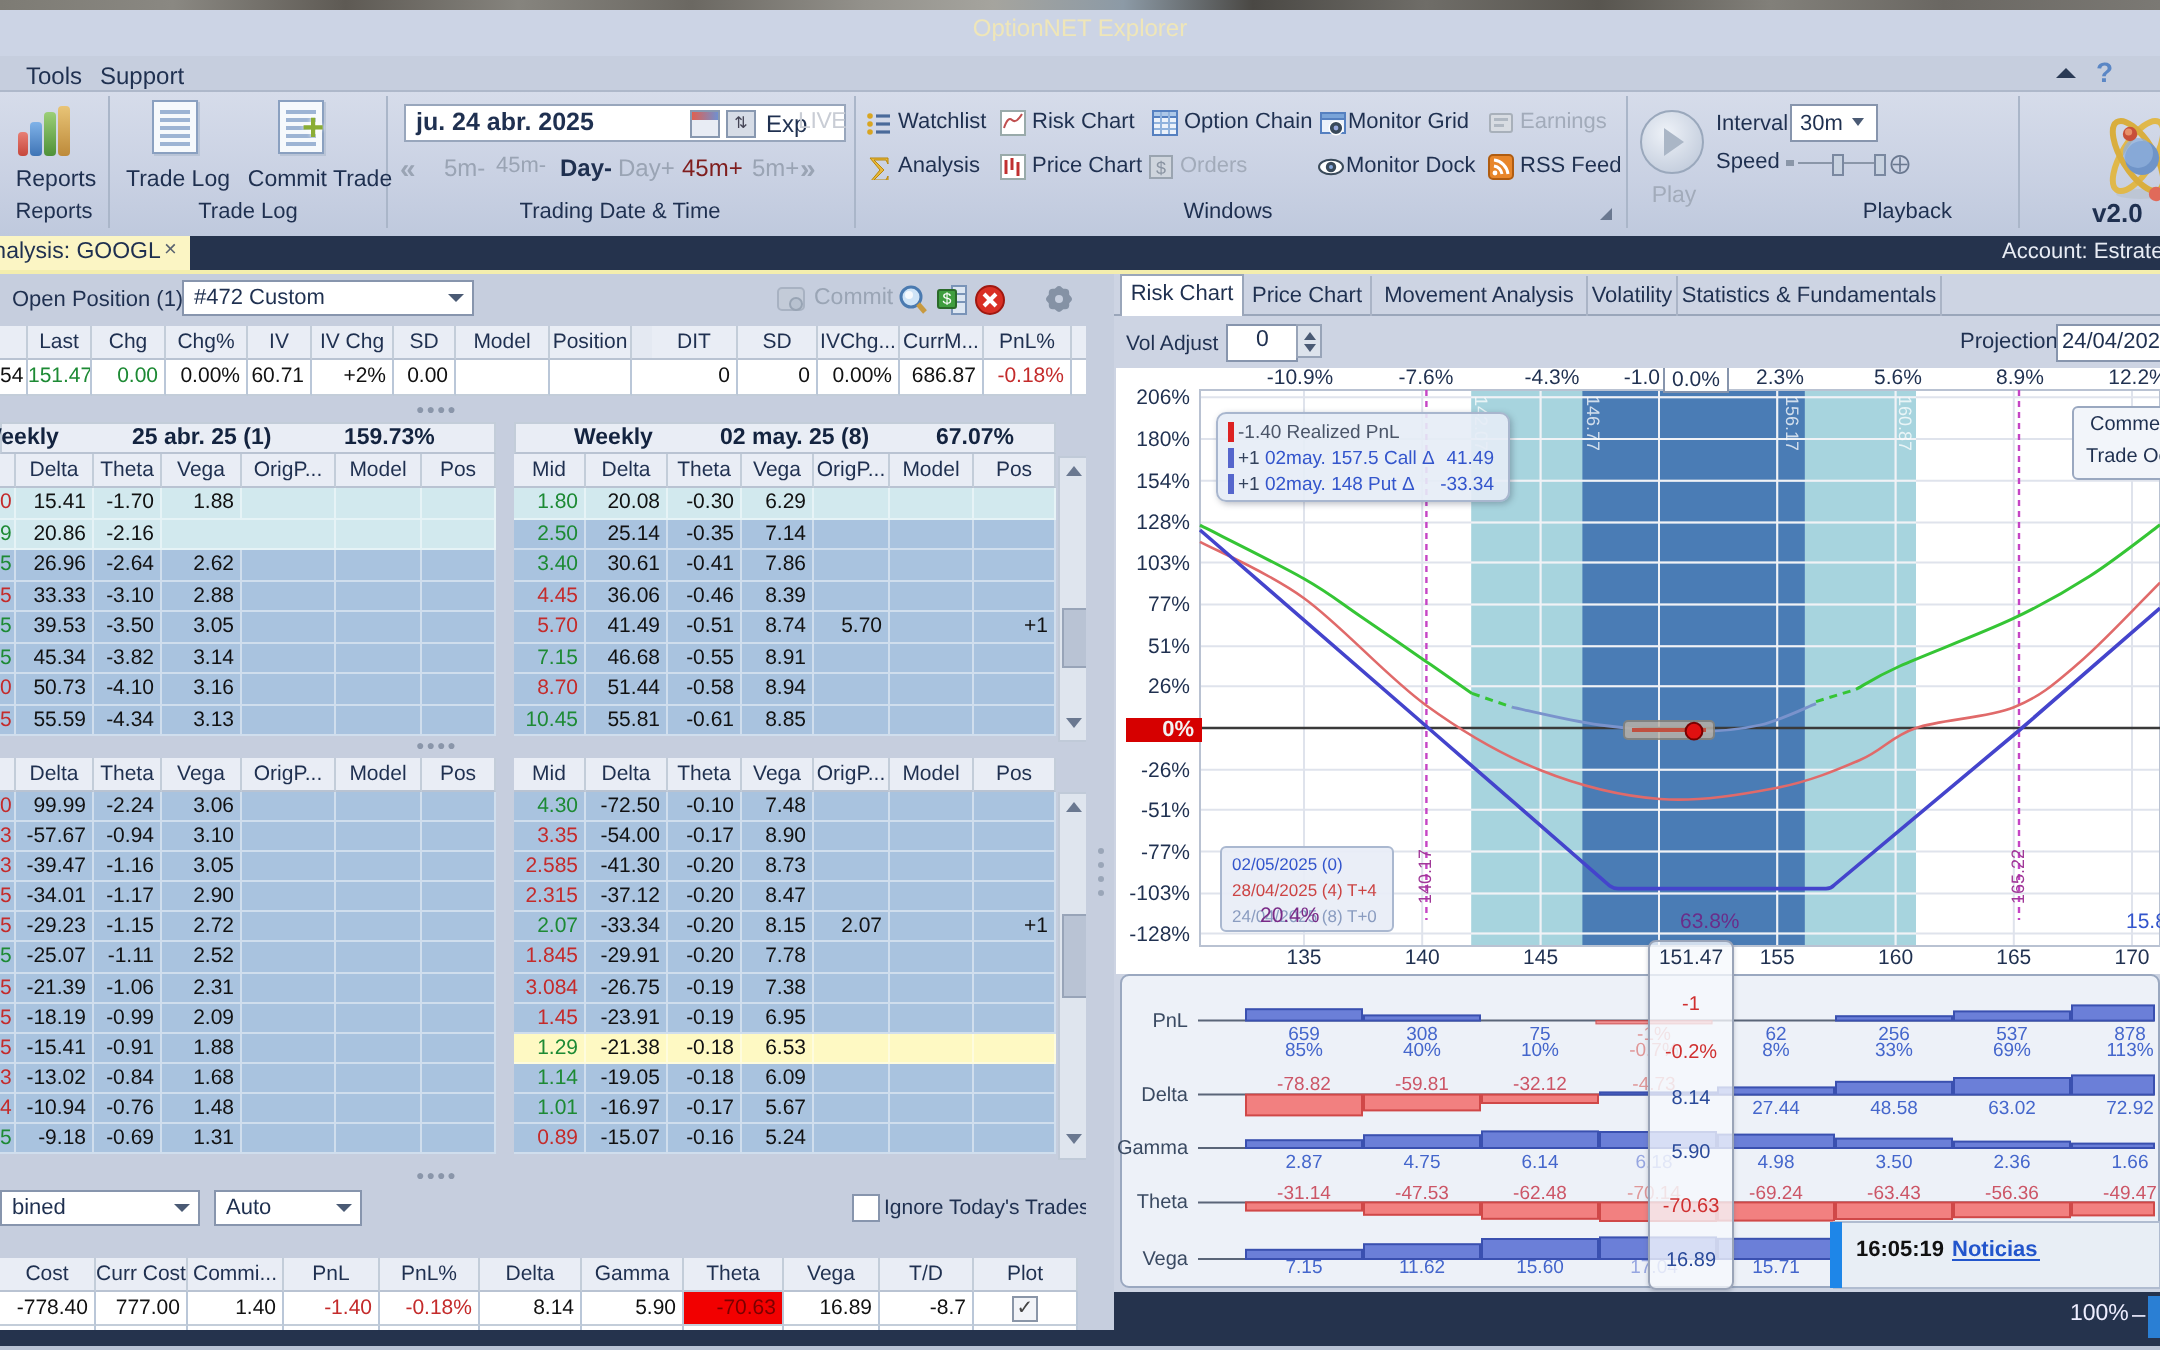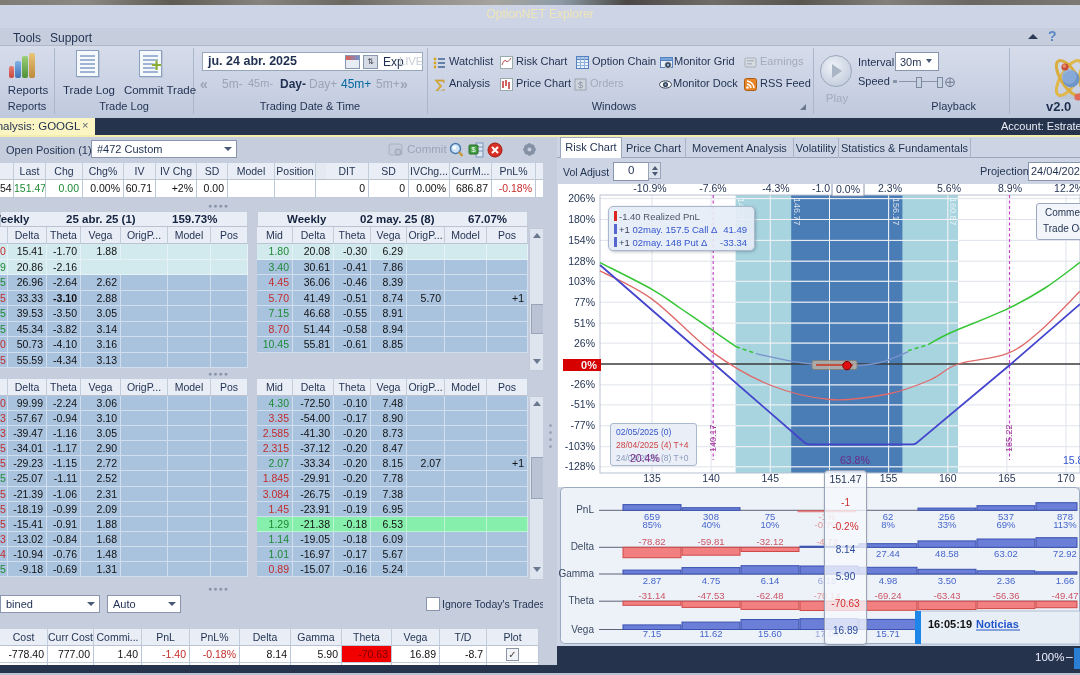--- a/index.html
+++ b/index.html
@@ -61,21 +61,21 @@
     <div class="a" style="left:0;top:0;width:13px;height:4px;background:linear-gradient(90deg,#e06050,#7090d0);"></div>
   </div>
 <div class="a" style="left:363px;top:55px;width:13px;height:12px;background:#d6dce6;border:1px solid #8898b0;font-size:8px;color:#445;text-align:center;line-height:12px;">⇅</div>
 <div class="a nv" style="left:383px;top:55px;font-size:12px;">Exp</div>
 <div class="a" style="left:399px;top:55px;font-size:11.5px;color:#c9cdd5;letter-spacing:-0.2px;">LIVE</div>
 <div class="a" style="left:200px;top:76px;font-size:14px;font-weight:bold;color:#9aa4b4;">«</div>
 <div class="a" style="left:222px;top:77px;font-size:12px;color:#9aa4b4;font-weight:normal;">5m-</div>
 <div class="a" style="left:248px;top:77px;font-size:11px;color:#9aa4b4;font-weight:normal;">45m-</div>
 <div class="a" style="left:280px;top:77px;font-size:12px;color:#1f3050;font-weight:bold;">Day-</div>
 <div class="a" style="left:309px;top:77px;font-size:12px;color:#9aa4b4;font-weight:normal;">Day+</div>
-<div class="a" style="left:341px;top:77px;font-size:12px;color:#0369a1;font-weight:normal;">45m+</div>
+<div class="a" style="left:341px;top:77px;font-size:12px;color:#7f1d1d;font-weight:normal;">45m+</div>
 <div class="a" style="left:376px;top:77px;font-size:12px;color:#9aa4b4;font-weight:normal;">5m+</div>
 <div class="a" style="left:400px;top:76px;font-size:14px;font-weight:bold;color:#9aa4b4;">»</div>
 <div class="a" style="left:433px;top:55px;width:13px;height:13px;"><svg width="13" height="13">
       <g fill="#d9a520">
         <circle cx="2" cy="3" r="1.4"></circle>
         <circle cx="2" cy="7" r="1.4"></circle>
         <circle cx="2" cy="11" r="1.4"></circle>
       </g>
       <g stroke="#4a6a9a" stroke-width="1.6">
         <line x1="5" y1="3" x2="12" y2="3"></line>
@@ -295,21 +295,21 @@
       <div class="cell" style="width:39px;border-right:1px solid rgba(255,255,255,0.45);color:#111;">26.96</div>
       <div class="cell" style="width:34px;border-right:1px solid rgba(255,255,255,0.45);color:#111;">-2.64</div>
       <div class="cell" style="width:40px;border-right:1px solid rgba(255,255,255,0.45);color:#111;">2.62</div>
       <div class="cell" style="width:47px;border-right:1px solid rgba(255,255,255,0.45);color:#111;"></div>
       <div class="cell" style="width:43px;border-right:1px solid rgba(255,255,255,0.45);color:#111;"></div>
       <div class="cell" style="width:37px;border-right:1px solid rgba(255,255,255,0.45);color:#111;"></div>
     </div>
     <div class="row" style="height:15.55px;background:#a9c3df;border-bottom:1px solid rgba(255,255,255,0.45);">
       <div class="cell" style="width:8px;border-right:1px solid rgba(255,255,255,0.45);color:#c42b2b;">5</div>
       <div class="cell" style="width:39px;border-right:1px solid rgba(255,255,255,0.45);color:#111;">33.33</div>
-      <div class="cell" style="width:34px;border-right:1px solid rgba(255,255,255,0.45);color:#111;font-weight:bold;">-3.10</div>
+      <div class="cell" style="width:34px;border-right:1px solid rgba(255,255,255,0.45);color:#111;">-3.10</div>
       <div class="cell" style="width:40px;border-right:1px solid rgba(255,255,255,0.45);color:#111;">2.88</div>
       <div class="cell" style="width:47px;border-right:1px solid rgba(255,255,255,0.45);color:#111;"></div>
       <div class="cell" style="width:43px;border-right:1px solid rgba(255,255,255,0.45);color:#111;"></div>
       <div class="cell" style="width:37px;border-right:1px solid rgba(255,255,255,0.45);color:#111;"></div>
     </div>
     <div class="row" style="height:15.55px;background:#a9c3df;border-bottom:1px solid rgba(255,255,255,0.45);">
       <div class="cell" style="width:8px;border-right:1px solid rgba(255,255,255,0.45);color:#1d8a34;">5</div>
       <div class="cell" style="width:39px;border-right:1px solid rgba(255,255,255,0.45);color:#111;">39.53</div>
       <div class="cell" style="width:34px;border-right:1px solid rgba(255,255,255,0.45);color:#111;">-3.50</div>
       <div class="cell" style="width:40px;border-right:1px solid rgba(255,255,255,0.45);color:#111;">3.05</div>
@@ -358,20 +358,29 @@
       <div class="cell hd" style="width:36px;line-height:16px;">Vega</div>
       <div class="cell hd" style="width:38px;line-height:16px;">OrigP...</div>
       <div class="cell hd" style="width:42px;line-height:16px;">Model</div>
       <div class="cell hd" style="width:41px;line-height:16px;">Pos</div>
     </div>
     <div class="row" style="height:15.55px;background:#d2e9ee;border-bottom:1px solid rgba(255,255,255,0.45);">
       <div class="cell" style="width:36px;border-right:1px solid rgba(255,255,255,0.45);color:#1d8a34;">1.80</div>
       <div class="cell" style="width:41px;border-right:1px solid rgba(255,255,255,0.45);color:#111;">20.08</div>
       <div class="cell" style="width:37px;border-right:1px solid rgba(255,255,255,0.45);color:#111;">-0.30</div>
       <div class="cell" style="width:36px;border-right:1px solid rgba(255,255,255,0.45);color:#111;">6.29</div>
+      <div class="cell" style="width:38px;border-right:1px solid rgba(255,255,255,0.45);color:#111;"></div>
+      <div class="cell" style="width:42px;border-right:1px solid rgba(255,255,255,0.45);color:#111;"></div>
+      <div class="cell" style="width:41px;border-right:1px solid rgba(255,255,255,0.45);color:#111;"></div>
+    </div>
+    <div class="row" style="height:15.55px;background:#a9c3df;border-bottom:1px solid rgba(255,255,255,0.45);">
+      <div class="cell" style="width:36px;border-right:1px solid rgba(255,255,255,0.45);color:#1d8a34;">2.50</div>
+      <div class="cell" style="width:41px;border-right:1px solid rgba(255,255,255,0.45);color:#111;">25.14</div>
+      <div class="cell" style="width:37px;border-right:1px solid rgba(255,255,255,0.45);color:#111;">-0.35</div>
+      <div class="cell" style="width:36px;border-right:1px solid rgba(255,255,255,0.45);color:#111;">7.14</div>
       <div class="cell" style="width:38px;border-right:1px solid rgba(255,255,255,0.45);color:#111;"></div>
       <div class="cell" style="width:42px;border-right:1px solid rgba(255,255,255,0.45);color:#111;"></div>
       <div class="cell" style="width:41px;border-right:1px solid rgba(255,255,255,0.45);color:#111;"></div>
     </div>
     <div class="row" style="height:15.55px;background:#a9c3df;border-bottom:1px solid rgba(255,255,255,0.45);">
       <div class="cell" style="width:36px;border-right:1px solid rgba(255,255,255,0.45);color:#1d8a34;">3.40</div>
       <div class="cell" style="width:41px;border-right:1px solid rgba(255,255,255,0.45);color:#111;">30.61</div>
       <div class="cell" style="width:37px;border-right:1px solid rgba(255,255,255,0.45);color:#111;">-0.41</div>
       <div class="cell" style="width:36px;border-right:1px solid rgba(255,255,255,0.45);color:#111;">7.86</div>
       <div class="cell" style="width:38px;border-right:1px solid rgba(255,255,255,0.45);color:#111;"></div>
@@ -624,21 +633,21 @@
     </div>
     <div class="row" style="height:15.1px;background:#a9c3df;border-bottom:1px solid rgba(255,255,255,0.45);">
       <div class="cell" style="width:36px;border-right:1px solid rgba(255,255,255,0.45);color:#c42b2b;">1.45</div>
       <div class="cell" style="width:41px;border-right:1px solid rgba(255,255,255,0.45);color:#111;">-23.91</div>
       <div class="cell" style="width:37px;border-right:1px solid rgba(255,255,255,0.45);color:#111;">-0.19</div>
       <div class="cell" style="width:36px;border-right:1px solid rgba(255,255,255,0.45);color:#111;">6.95</div>
       <div class="cell" style="width:38px;border-right:1px solid rgba(255,255,255,0.45);color:#111;"></div>
       <div class="cell" style="width:42px;border-right:1px solid rgba(255,255,255,0.45);color:#111;"></div>
       <div class="cell" style="width:41px;border-right:1px solid rgba(255,255,255,0.45);color:#111;"></div>
     </div>
-    <div class="row" style="height:15.1px;background:#86efac;border-bottom:1px solid rgba(255,255,255,0.45);">
+    <div class="row" style="height:15.1px;background:#fef9c3;border-bottom:1px solid rgba(255,255,255,0.45);">
       <div class="cell" style="width:36px;border-right:1px solid rgba(255,255,255,0.45);color:#1d8a34;">1.29</div>
       <div class="cell" style="width:41px;border-right:1px solid rgba(255,255,255,0.45);color:#111;">-21.38</div>
       <div class="cell" style="width:37px;border-right:1px solid rgba(255,255,255,0.45);color:#111;">-0.18</div>
       <div class="cell" style="width:36px;border-right:1px solid rgba(255,255,255,0.45);color:#111;">6.53</div>
       <div class="cell" style="width:38px;border-right:1px solid rgba(255,255,255,0.45);color:#111;"></div>
       <div class="cell" style="width:42px;border-right:1px solid rgba(255,255,255,0.45);color:#111;"></div>
       <div class="cell" style="width:41px;border-right:1px solid rgba(255,255,255,0.45);color:#111;"></div>
     </div>
     <div class="row" style="height:15.1px;background:#a9c3df;border-bottom:1px solid rgba(255,255,255,0.45);">
       <div class="cell" style="width:36px;border-right:1px solid rgba(255,255,255,0.45);color:#1d8a34;">1.14</div>

